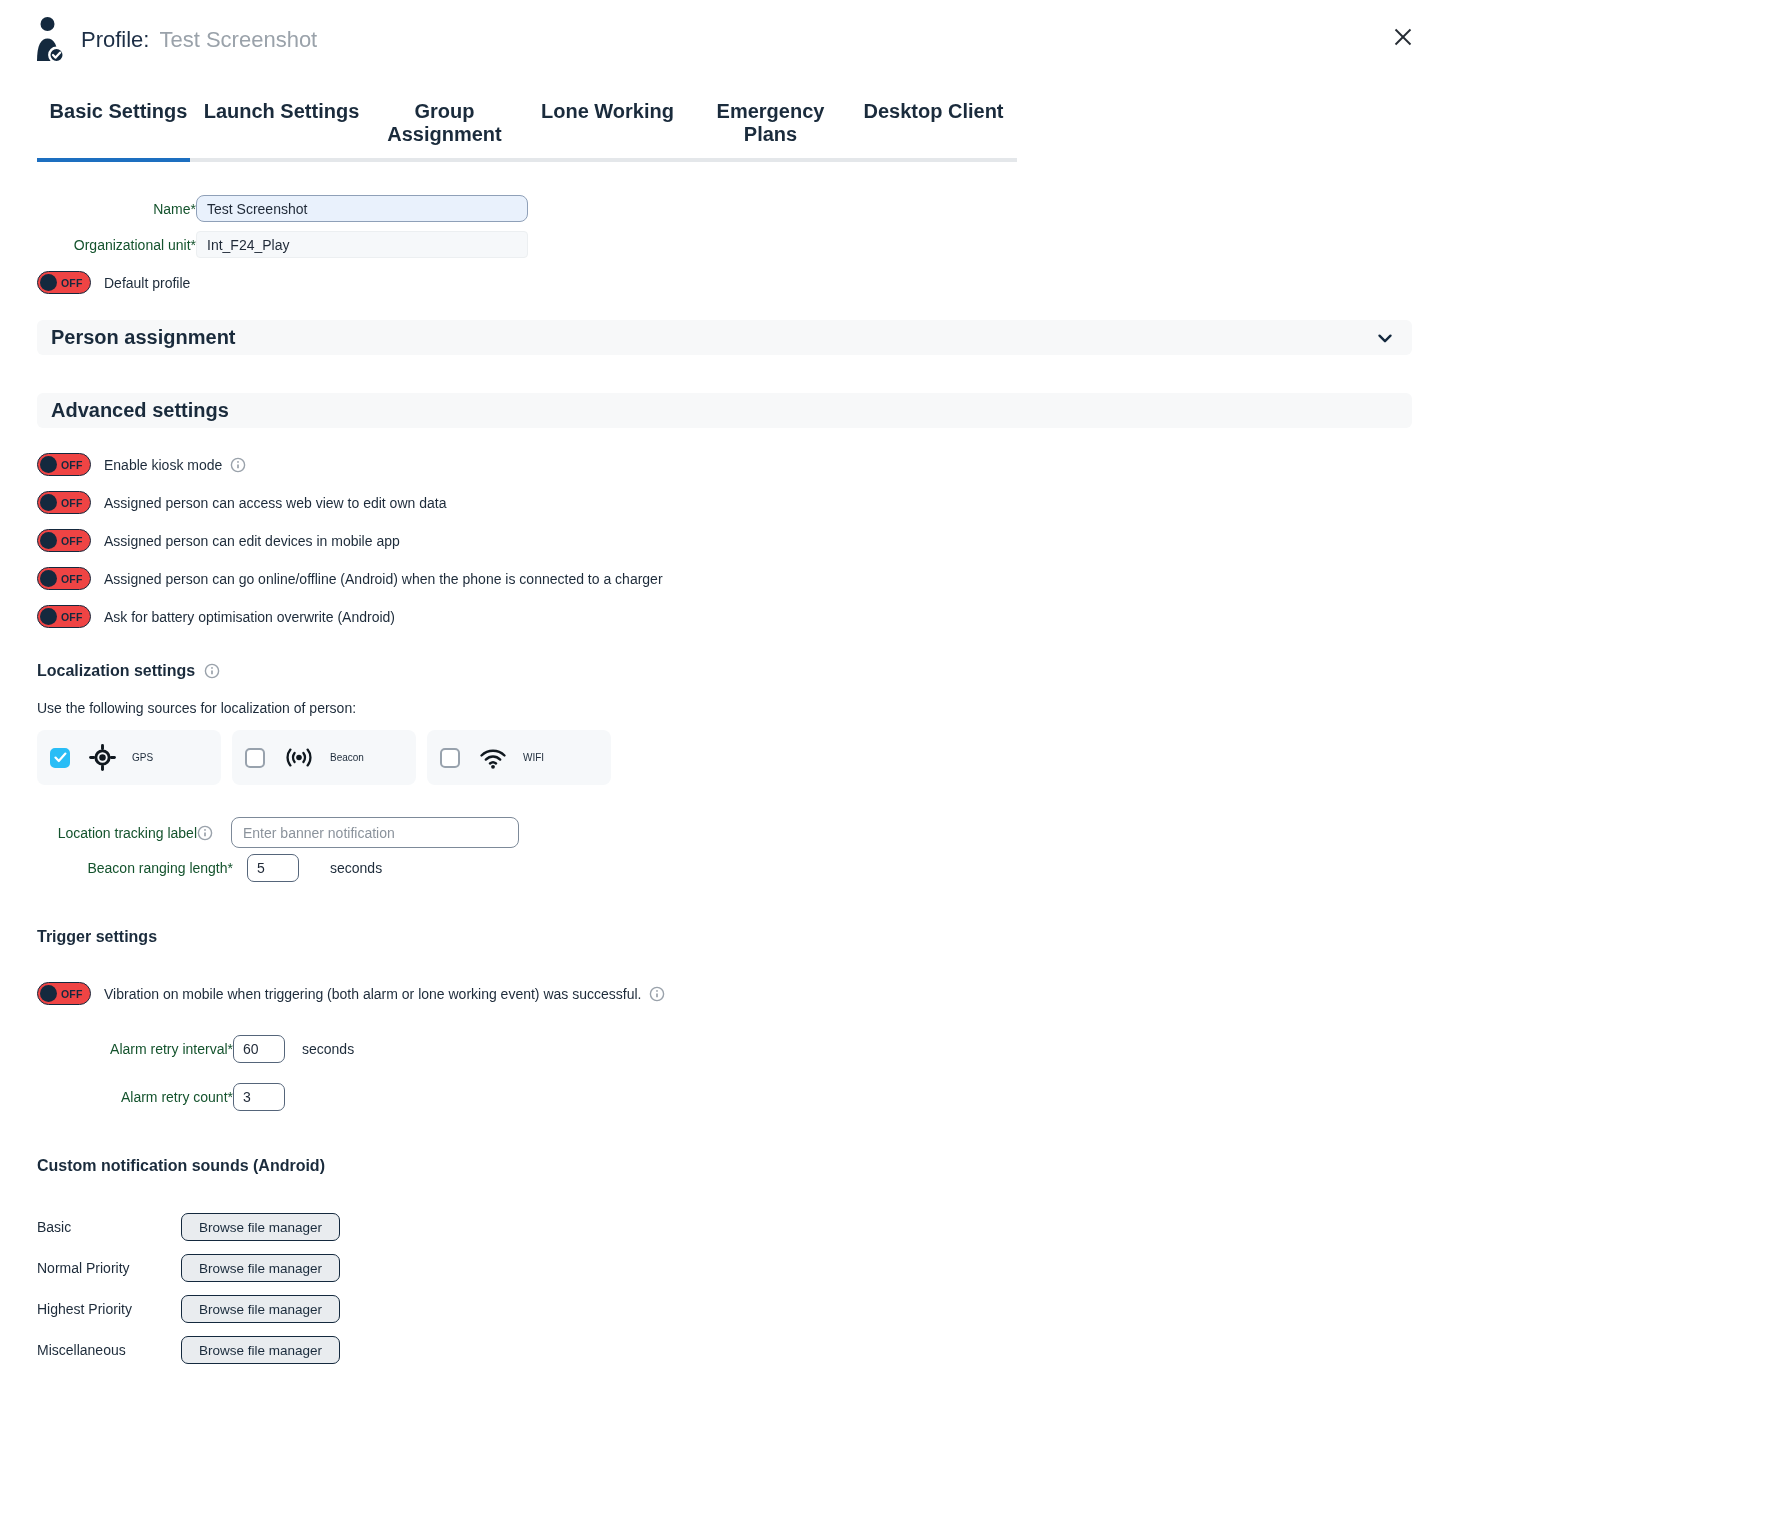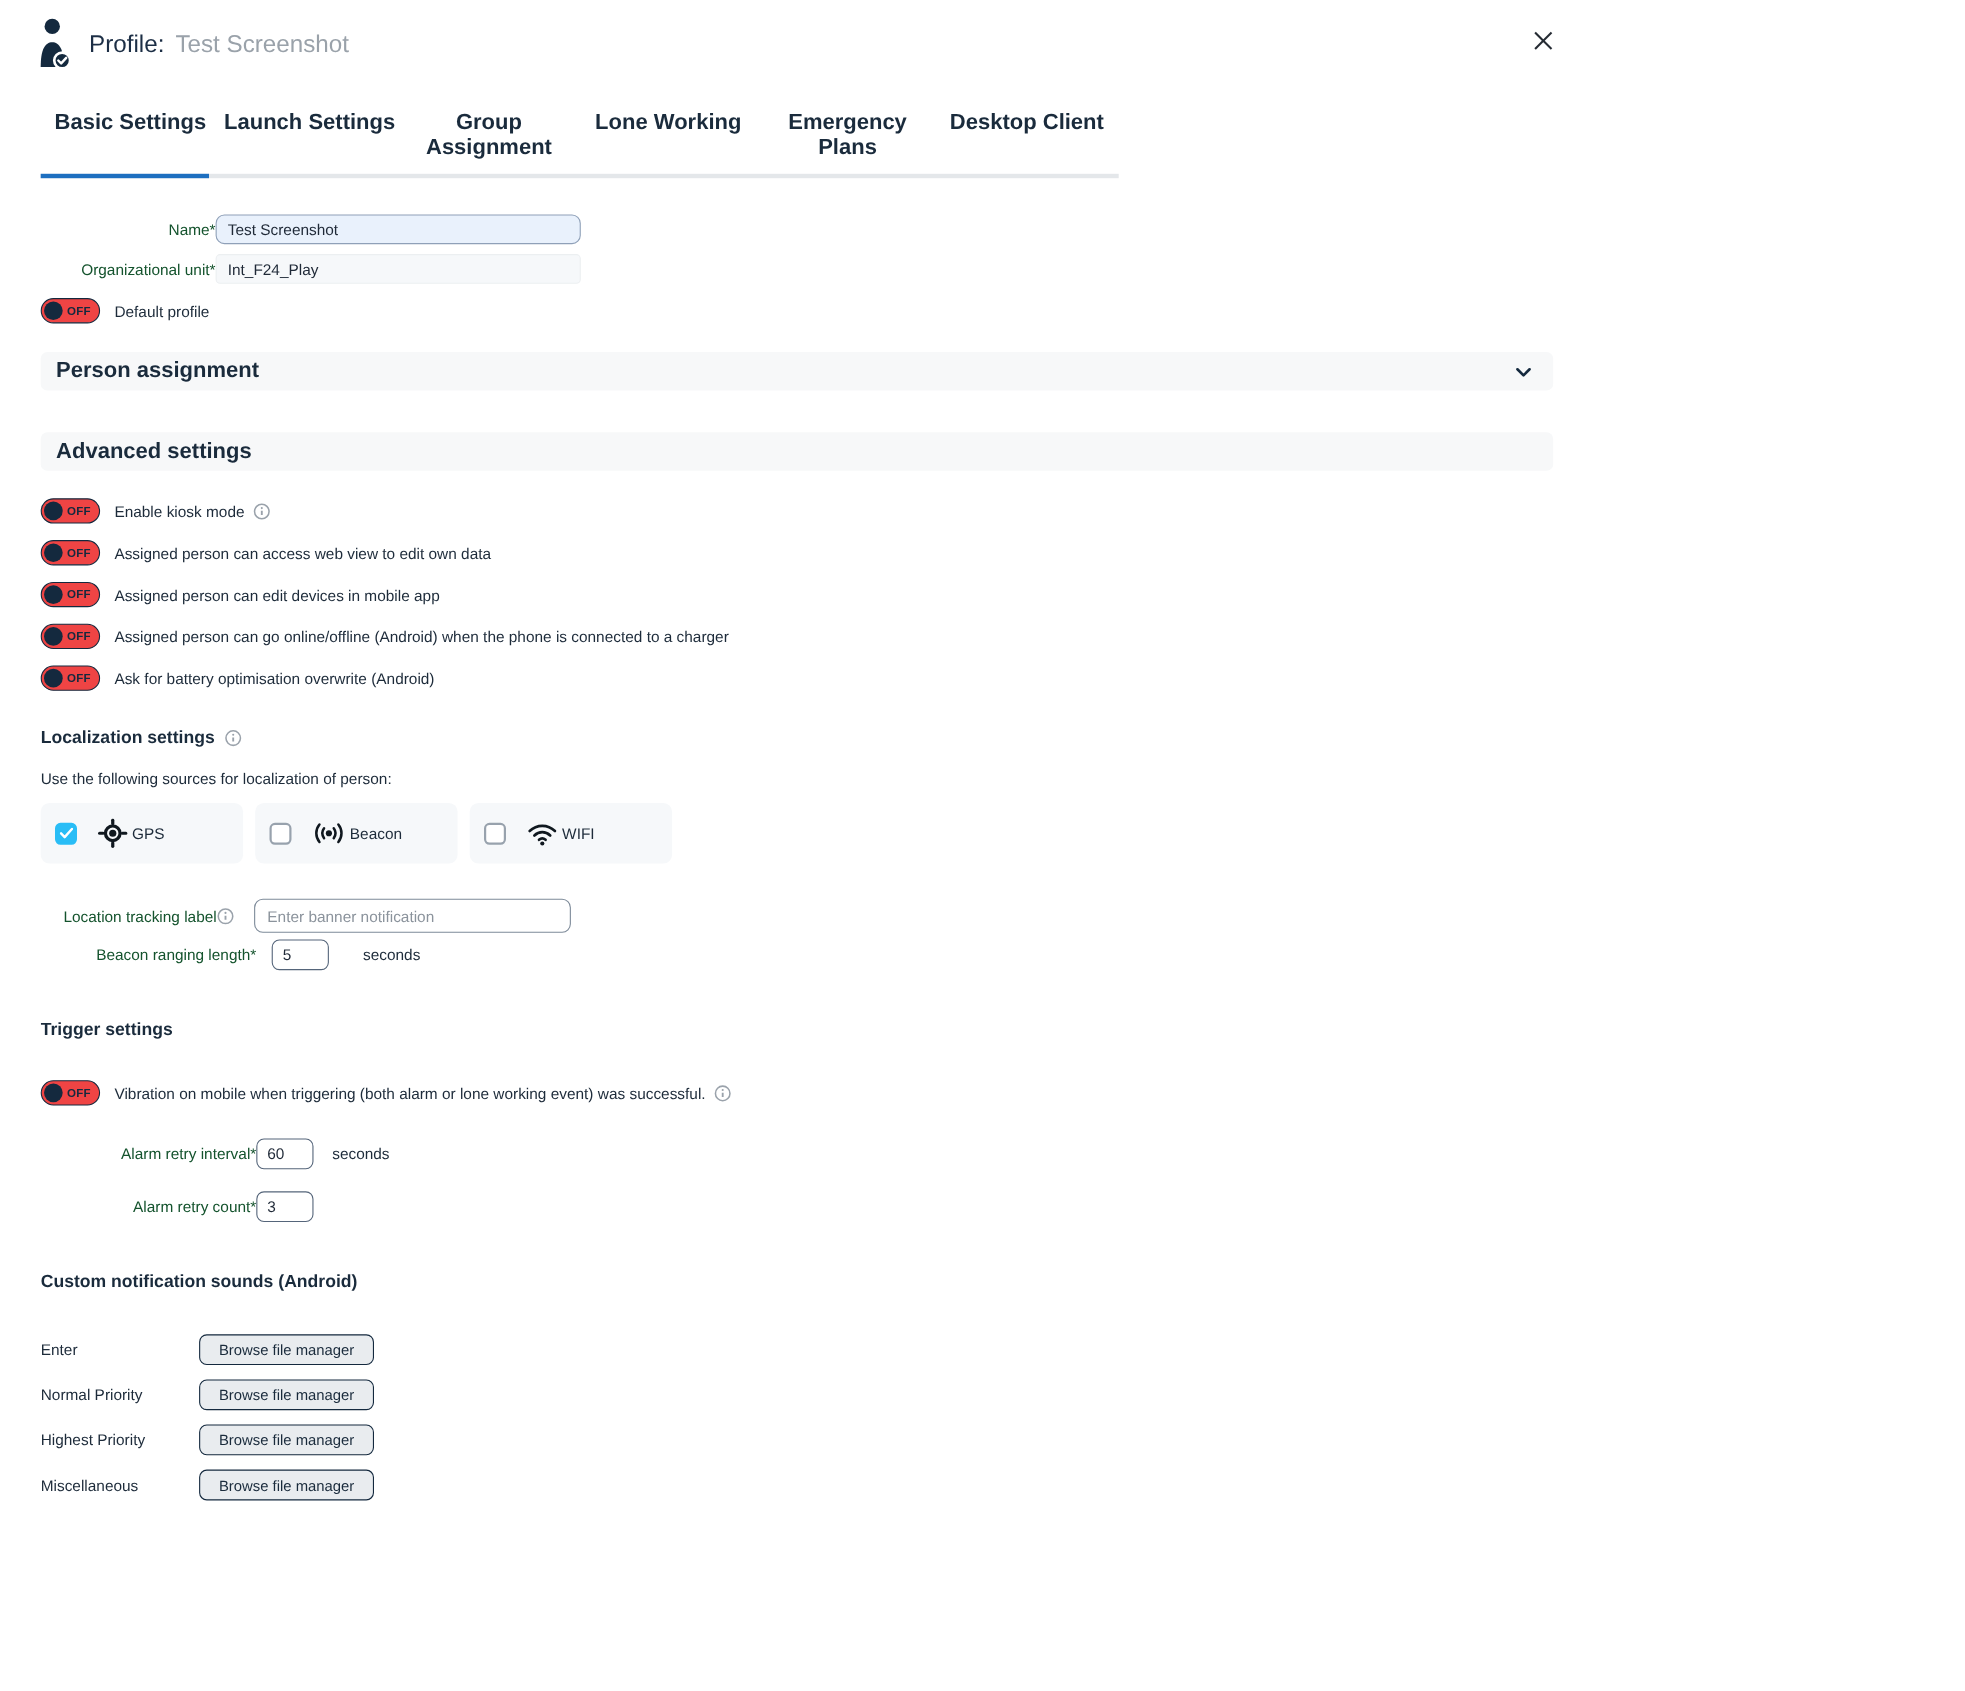--- a/index.html
+++ b/index.html
@@ -48,21 +48,21 @@
   .h-section { font-size:16px; font-weight:700; color:#1a2b3c; display:flex; align-items:center; gap:9px; }
   .desc-text { font-size:14px; color:#1d2b3a; }
   
   .cards { display:flex; gap:11px; }
   .source-card { width:184px; height:55px; background:#f6f8fa; border-radius:8px;
                  display:flex; align-items:center; padding-left:13px; cursor:pointer; }
   .checkbox { width:20px; height:20px; border-radius:5px; flex-shrink:0; }
   .checkbox.unchecked { background:#ffffff; border:2px solid #98a2ad; }
   .checkbox.checked { background:#29bdf6; border:2px solid #29bdf6; display:flex; align-items:center; justify-content:center; }
   .card-icon { margin-left:19px; display:flex; align-items:center; }
-  .card-label { font-size:14px; color:#1d2b3a; margin-left:4px; }
+  .card-label { font-size:10px; color:#1d2b3a; margin-left:16px; }
   
   .sound-row { display:flex; align-items:center; margin-bottom:13px; }
   .sound-label { width:144px; font-size:14px; color:#1d2b3a; flex-shrink:0; }
   .btn-browse { height:28px; padding:0 17px; background:#e9ecef; border:1px solid #14293e; border-radius:7px;
                 font-family:"Liberation Sans", sans-serif; font-size:13.5px; color:#1a2b3c; cursor:pointer; }
   .info-svg { display:inline-block; vertical-align:middle; cursor:pointer; }
 </style>
 </head>
 <body>
 
@@ -277,21 +277,21 @@
     <span class="field-label" style="width:196px;">Alarm retry count*</span>
     <input class="input-small" type="text" value="3" style="">
   </div>
 
   <div class="h-section" style="margin-top:46px;">
     <span>Custom notification sounds (Android)</span>
   </div>
 
   <div style="margin-top:38px;">
     <div class="sound-row">
-      <span class="sound-label">Enter</span>
+      <span class="sound-label">Basic</span>
       <button class="btn-browse">Browse file manager</button>
     </div>
     <div class="sound-row">
       <span class="sound-label">Normal Priority</span>
       <button class="btn-browse">Browse file manager</button>
     </div>
     <div class="sound-row">
       <span class="sound-label">Highest Priority</span>
       <button class="btn-browse">Browse file manager</button>
     </div>

